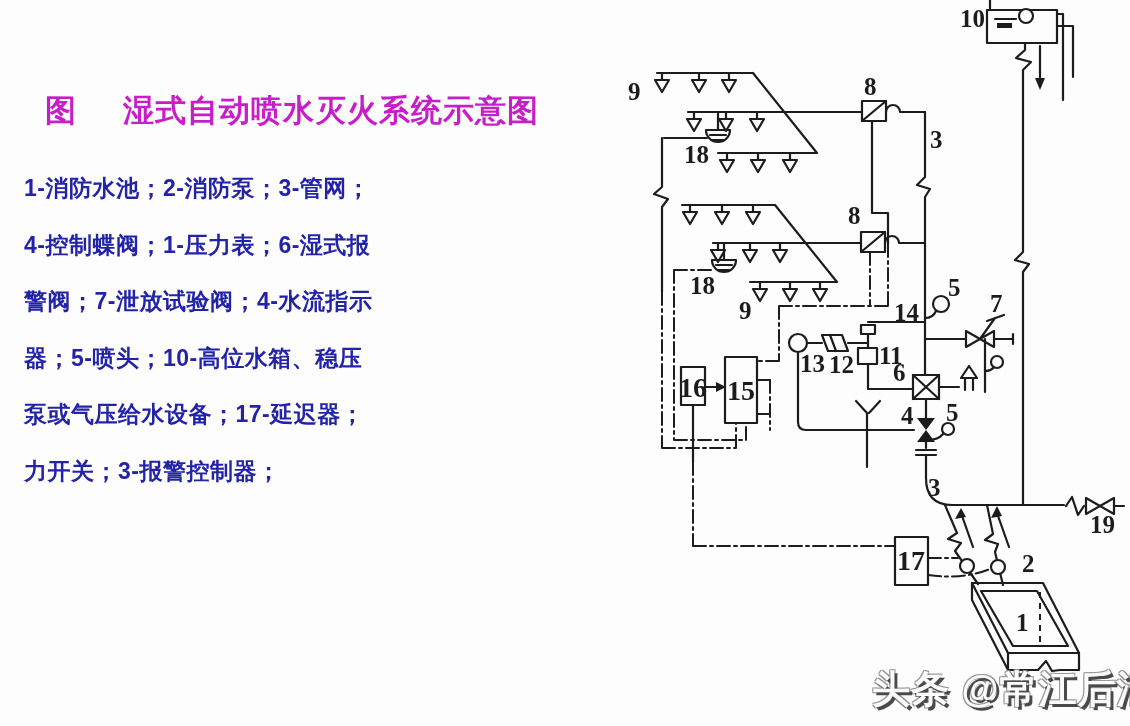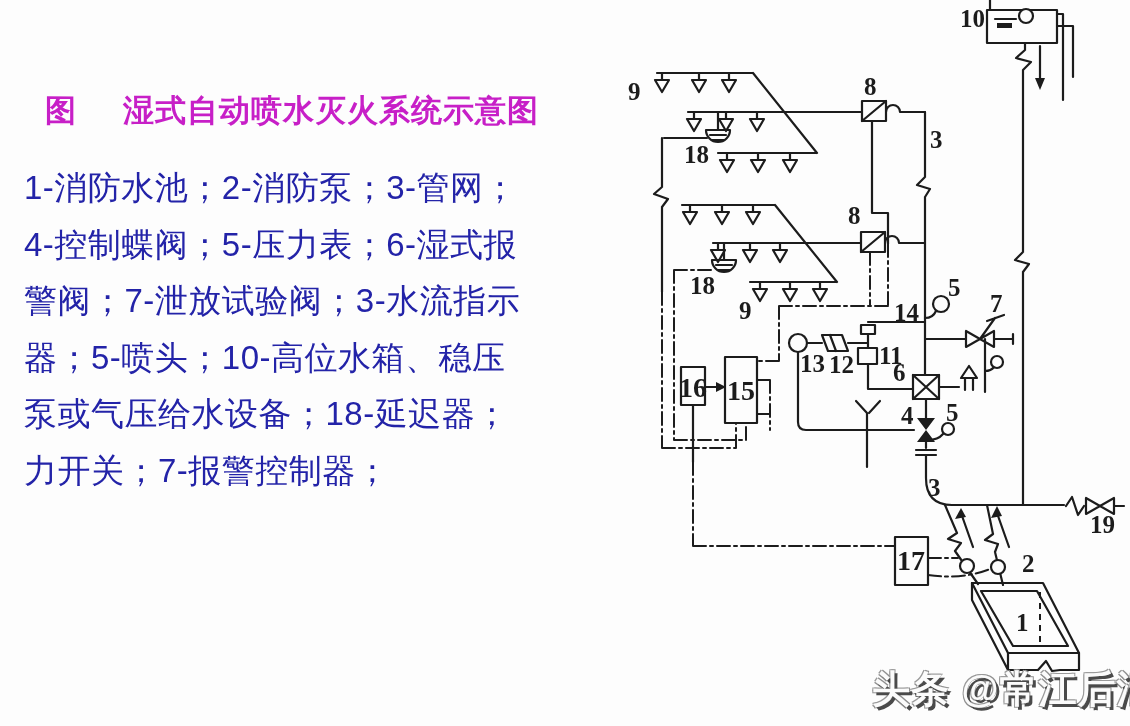--- a/index.html
+++ b/index.html
@@ -9,21 +9,21 @@
     font-family:"Liberation Sans",sans-serif;
   }
   .title{
     position:absolute;left:45px;top:90px;white-space:nowrap;
     font-size:31px;font-weight:700;letter-spacing:1px;
     color:var(--title-color,#c71fc7);
   }
   .title .tag{margin-right:46px;}
   .legend{
     position:absolute;left:24px;top:160px;width:610px;
-    font-size:33px;font-weight:400;line-height:56.5px;letter-spacing:.5px;
+    font-size:23px;font-weight:700;line-height:56.5px;letter-spacing:.5px;
     color:var(--legend-color,#2323a8);white-space:nowrap;
   }
   .watermark{
     position:absolute;left:872px;top:664px;white-space:nowrap;
     font-size:38px;font-weight:700;color:#fbfbfb;letter-spacing:1px;
     text-shadow:3px 3px 0 #4a4a4a,-1px -1px 0 #9a9a9a,1px -1px 0 #8f8f8f,-1px 1px 0 #8f8f8f;
   }
   svg.diagram{position:absolute;left:0;top:0;}
   .pipe{fill:none;stroke:var(--stroke-color,#1c1c1c);stroke-width:2.2;stroke-linecap:round;stroke-linejoin:round;}
   .wire{fill:none;stroke:var(--stroke-color,#1c1c1c);stroke-width:2;stroke-dasharray:13 4 3 4;stroke-linecap:round;stroke-linejoin:round;}
@@ -37,25 +37,25 @@
 <body>
 
 <div class="canvas">
 
   <div class="title">
     <span class="tag">图</span><span>湿式自动喷水灭火系统示意图</span>
   </div>
 
   <div class="legend">
     <div>1-消防水池；2-消防泵；3-管网；</div>
-    <div>4-控制蝶阀；5-压力表；6-湿式报</div>
-    <div>警阀；7-泄放试验阀；3-水流指示</div>
+    <div>4-控制蝶阀；1-压力表；6-湿式报</div>
+    <div>警阀；7-泄放试验阀；4-水流指示</div>
     <div>器；5-喷头；10-高位水箱、稳压</div>
-    <div>泵或气压给水设备；18-延迟器；</div>
-    <div>力开关；7-报警控制器；</div>
+    <div>泵或气压给水设备；17-延迟器；</div>
+    <div>力开关；3-报警控制器；</div>
   </div>
 
   <svg class="diagram" width="1130" height="726" viewBox="0 0 1130 726">
 
     <g>
       <path class="pipe" d="M990,0 V10"></path>
       <rect class="sym" x="987" y="10" width="70" height="33"></rect>
       <path class="pipe" d="M995,19 H1016" stroke-width="1.6"></path>
       <rect class="solid" x="997" y="23" width="15" height="5"></rect>
       <circle class="sym" cx="1026" cy="16" r="7"></circle>

